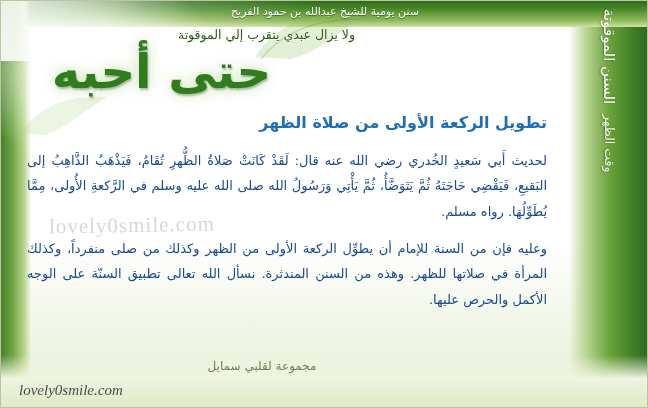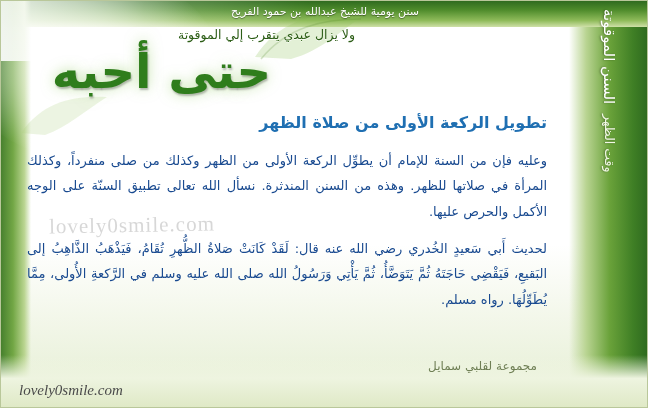--- a/index.html
+++ b/index.html
@@ -103,21 +103,21 @@
   .watermark{
     position:absolute;top:212px;left:48px;
     color:rgba(150,150,150,.38);
     font-size:21px;letter-spacing:1px;
     font-family:"Liberation Serif",serif;
     transform:rotate(-1deg);
     pointer-events:none;
   }
   
   .footer-ar{
-    position:absolute;bottom:34px;left:16px;width:520px;
+    position:absolute;bottom:34px;left:1px;width:520px;text-align:center;
     color:#6f7f55;font-size:12px;direction:rtl;
   }
   .footer-site{
     position:absolute;bottom:8px;left:18px;
     color:#4a4a4a;font-size:15px;
     font-family:"Liberation Serif",serif;
     font-style:italic;
   }
 </style>
 </head>
@@ -145,22 +145,22 @@
   <div class="vtitle">
     <span>السنن الموقوتة</span>
     <span class="small">وقت الظهر</span>
   </div>
 
   <div class="caption">ولا يزال عبدي يتقرب إلي الموقوتة</div>
   <div class="calligraphy">حتى أحبه</div>
 
   <div class="body-wrap">
     <h1 class="headline">تطويل الركعة الأولى من صلاة الظهر</h1>
+    <p class="para p1">لحديث أَبي سَعيدٍ الخُدري رضي الله عنه قال: لَقَدْ كَانَتْ صَلاةُ الظُّهرِ تُقَامُ، فَيَذْهَبُ الذَّاهِبُ إلى البَقيعِ، فَيَقْضِي حَاجَتَهُ ثُمَّ يَتَوَضَّأُ، ثُمَّ يَأْتِي وَرَسُولُ الله صلى الله عليه وسلم في الرَّكعةِ الأُولى، مِمَّا يُطَوِّلُهَا. رواه مسلم.</p>
     <p class="para p2">وعليه فإن من السنة للإمام أن يطوِّل الركعة الأولى من الظهر وكذلك من صلى منفرداً، وكذلك المرأة في صلاتها للظهر. وهذه من السنن المندثرة. نسأل الله تعالى تطبيق السنّة على الوجه الأكمل والحرص عليها.</p>
-    <p class="para p1">لحديث أَبي سَعيدٍ الخُدري رضي الله عنه قال: لَقَدْ كَانَتْ صَلاةُ الظُّهرِ تُقَامُ، فَيَذْهَبُ الذَّاهِبُ إلى البَقيعِ، فَيَقْضِي حَاجَتَهُ ثُمَّ يَتَوَضَّأُ، ثُمَّ يَأْتِي وَرَسُولُ الله صلى الله عليه وسلم في الرَّكعةِ الأُولى، مِمَّا يُطَوِّلُهَا. رواه مسلم.</p>
   </div>
 
   <div class="watermark">lovely0smile.com</div>
 
   <div class="footer-ar">مجموعة لقلبي سمايل</div>
   <div class="footer-site">lovely0smile.com</div>
 
 </div>
 
 </body></html>

